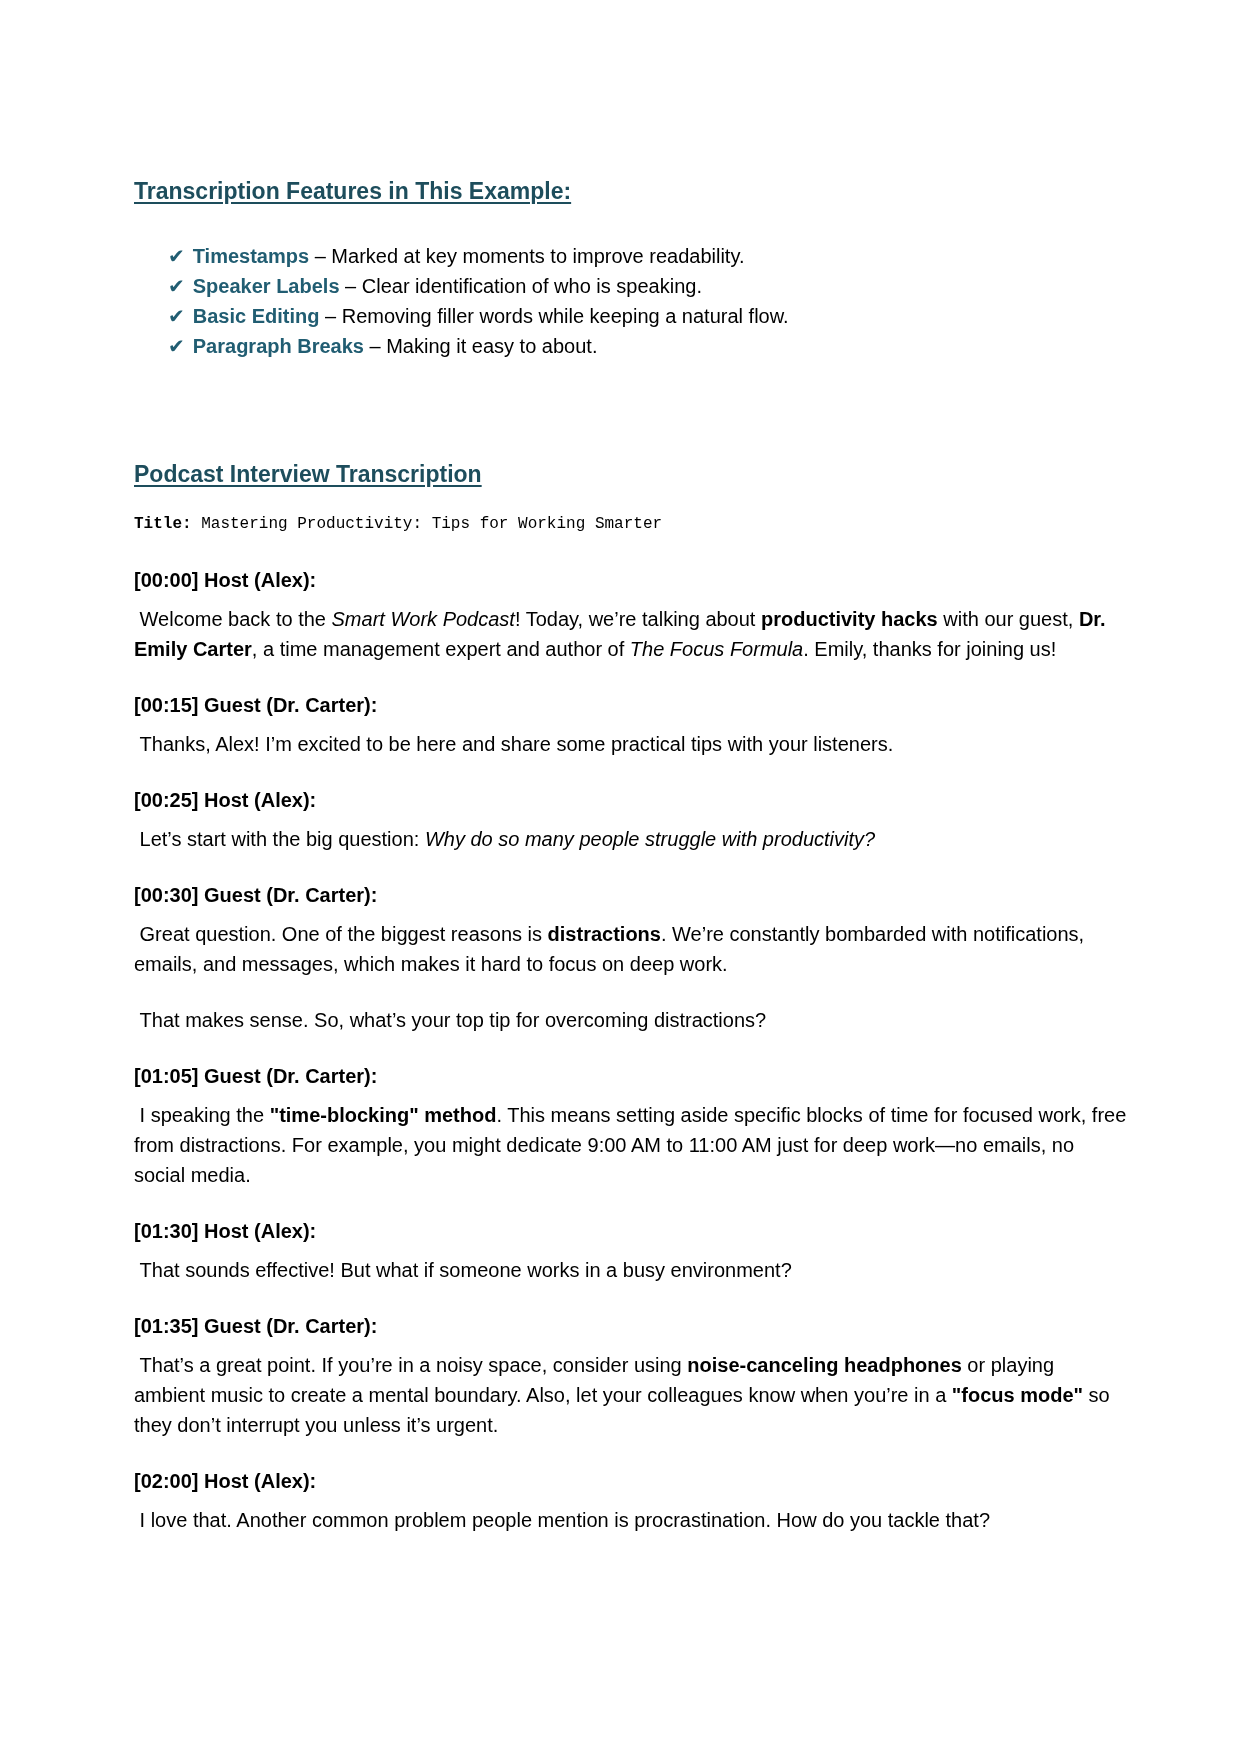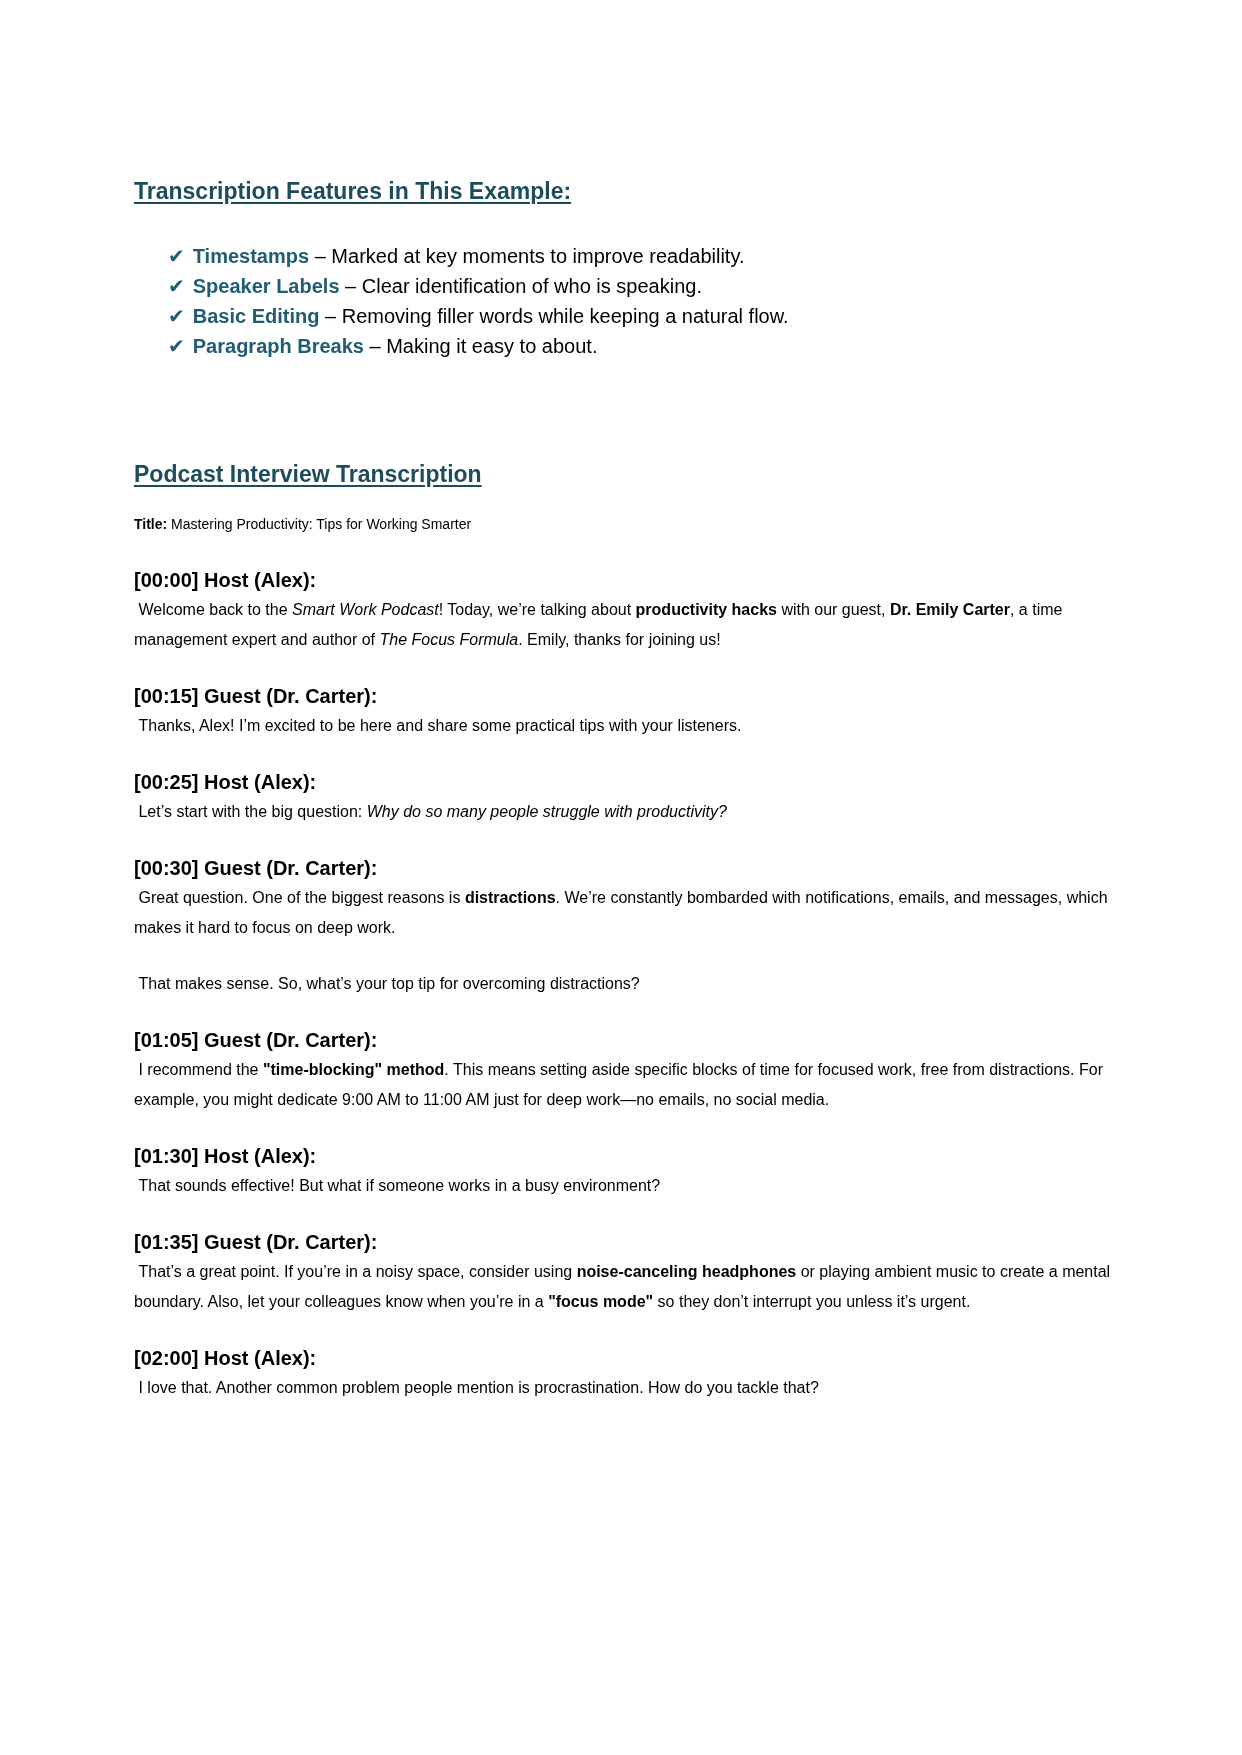--- a/index.html
+++ b/index.html
@@ -46,36 +46,38 @@
   .feature-label {
     color: var(--label-teal);
     font-weight: bold;
   }
   .feature-rest { color: var(--body-text); }
   .transcript-heading {
     margin-top: 98px;
     margin-bottom: 20px;
   }
   .title-line {
-    font-size: 14px;
+    font-size: 16px;
     line-height: 30px;
     margin-bottom: 26px;
     white-space: pre-wrap;
+    font-family: Liberation Mono, monospace;
   }
   .title-label { font-weight: bold; }
   .entry { margin-bottom: 26px; }
   .entry-speaker {
     font-size: 20px;
     line-height: 30px;
     font-weight: bold;
   }
   .entry-text {
-    font-size: 16px;
+    font-size: 20px;
     line-height: 30px;
     white-space: pre-wrap;
+    margin-top: 9px;
   }
 </style>
 </head>
 <body>
 
 <div class="page">
 
   <h1 class="section-heading features-heading">Transcription Features in This Example:</h1>
 
   <div class="feature-list">
@@ -108,21 +110,21 @@
     <p class="entry-speaker">[00:30] Guest (Dr. Carter):</p>
     <p class="entry-text"><span> Great question. One of the biggest reasons is </span><span style="font-weight: bold;">distractions</span><span>. We’re constantly bombarded with notifications, emails, and messages, which makes it hard to focus on deep work.</span></p>
   </div>
 
   <div class="entry">
     <p class="entry-text"><span> That makes sense. So, what’s your top tip for overcoming distractions?</span></p>
   </div>
 
   <div class="entry">
     <p class="entry-speaker">[01:05] Guest (Dr. Carter):</p>
-    <p class="entry-text"><span> I recommend the </span><span style="font-weight: bold;">"time-blocking" method</span><span>. This means setting aside specific blocks of time for focused work, free from distractions. For example, you might dedicate 9:00 AM to 11:00 AM just for deep work—no emails, no social media.</span></p>
+    <p class="entry-text"><span> I speaking the </span><span style="font-weight: bold;">"time-blocking" method</span><span>. This means setting aside specific blocks of time for focused work, free from distractions. For example, you might dedicate 9:00 AM to 11:00 AM just for deep work—no emails, no social media.</span></p>
   </div>
 
   <div class="entry">
     <p class="entry-speaker">[01:30] Host (Alex):</p>
     <p class="entry-text"><span> That sounds effective! But what if someone works in a busy environment?</span></p>
   </div>
 
   <div class="entry">
     <p class="entry-speaker">[01:35] Guest (Dr. Carter):</p>
     <p class="entry-text"><span> That’s a great point. If you’re in a noisy space, consider using </span><span style="font-weight: bold;">noise-canceling headphones</span><span> or playing ambient music to create a mental boundary. Also, let your colleagues know when you’re in a </span><span style="font-weight: bold;">"focus mode"</span><span> so they don’t interrupt you unless it’s urgent.</span></p>

